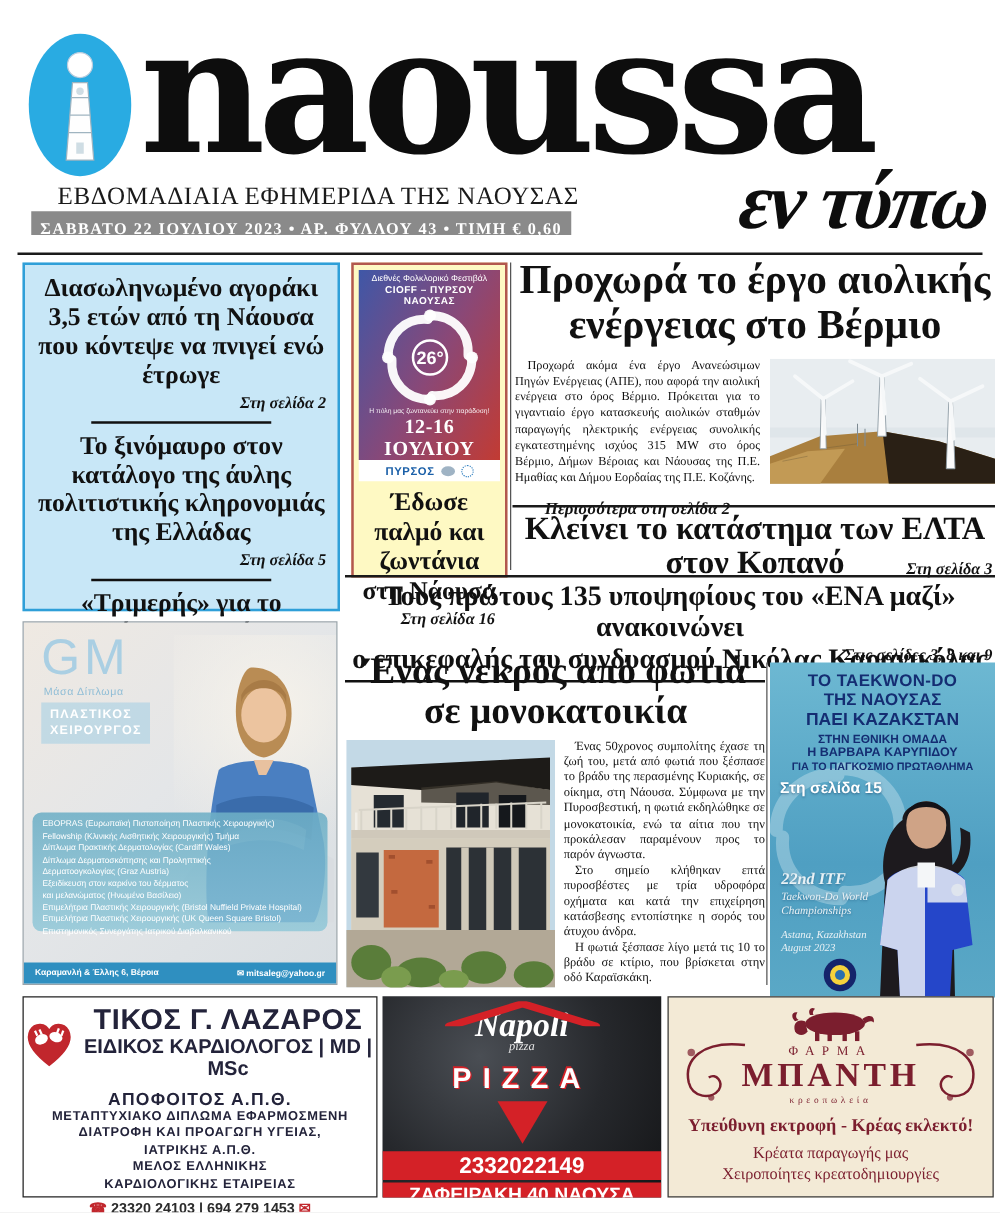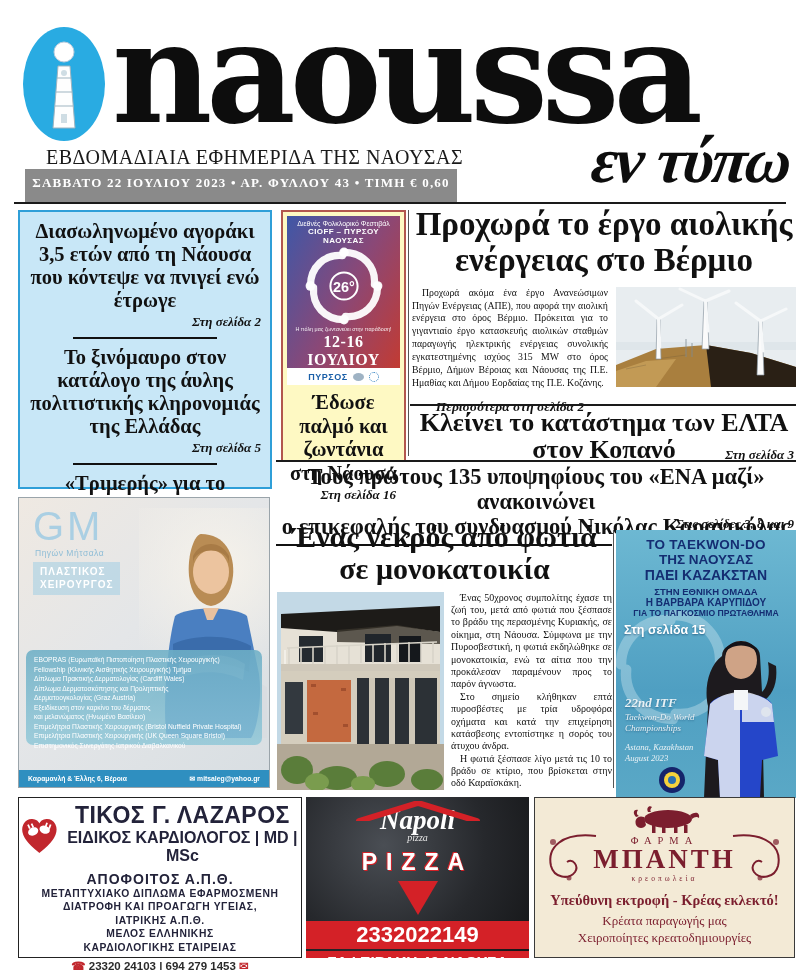--- a/index.html
+++ b/index.html
@@ -4,21 +4,21 @@
 <style>
   html,body{margin:0;padding:0;background:#e9e9e9;}
   .page{position:relative;width:800px;height:970px;background:#fff;overflow:hidden;
         font-family:"Liberation Serif",serif;color:#111;margin:0 auto;}
   
   .logo{position:absolute;left:22px;top:26px;width:84px;height:116px;}
   .nameplate{position:absolute;left:112px;top:4px;width:660px;height:142px;
              font-family:"DejaVu Serif",serif;font-weight:bold;font-size:138px;line-height:138px;
              letter-spacing:-6px;color:#0d0d0d;transform:scaleY(1.02);}
   .subtitle{position:absolute;left:46px;top:146px;font-size:20px;letter-spacing:.5px;color:#1a1a1a;}
-  .datebar{position:absolute;left:25px;top:169px;width:432px;height:33px;background:#8a8a8a;
+  .datebar{position:absolute;left:25px;top:169px;width:432px;height:19px;background:#8a8a8a;
            color:#fff;font-weight:bold;font-size:13px;letter-spacing:1.2px;text-align:center;line-height:27px;}
   .edition{position:absolute;right:10px;top:124px;font-size:64px;font-weight:bold;font-style:italic;
            letter-spacing:-2px;transform:skewX(-6deg);color:#0d0d0d;}
   .rule-masthead{position:absolute;left:14px;top:202px;width:772px;height:2px;background:#1a1a1a;}
   .hrule{position:absolute;background:#1a1a1a;height:2px;}
   .vrule{position:absolute;background:#555;width:1px;}
   
   .briefs{position:absolute;left:18px;top:210px;width:254px;height:279px;background:#c8e7f7;
           border:2px solid #2f9fd8;box-sizing:border-box;padding:8px 9px 4px;text-align:center;}
   .brief-h{font-size:20.5px;font-weight:bold;line-height:1.12;}
@@ -114,21 +114,21 @@
   .napoli{position:absolute;left:306px;top:797px;width:223px;height:161px;overflow:hidden;text-align:center;
           background:radial-gradient(circle at 35% 30%,#4a4e54 0%,#26282c 55%,#141517 100%);
           font-family:"Liberation Sans",sans-serif;}
   .napoli .script{font-family:"Liberation Serif",serif;font-style:italic;font-weight:bold;font-size:27px;color:#fff;margin-top:10px;line-height:1;}
   .napoli .scriptsub{font-family:"Liberation Serif",serif;font-style:italic;font-size:10px;color:#e8e8e8;margin-top:-2px;}
   .napoli .slicearc{position:absolute;left:50%;top:4px;transform:translateX(-50%);}
   .napoli .pizza{font-size:23px;font-weight:bold;letter-spacing:9px;color:#fff;margin-top:6px;
                  text-shadow:1px 1px 0 #d42127,-1px -1px 0 #d42127;}
   .napoli .slice{width:0;height:0;margin:5px auto 6px;border-left:20px solid transparent;border-right:20px solid transparent;border-top:34px solid #d42127;}
   .napoli .band{background:#d42127;color:#fff;font-weight:bold;}
-  .napoli .band.ph{font-size:22px;padding:1px 0;}
+  .napoli .band.ph{font-size:18px;padding:1px 0;}
   .napoli .band.ad{font-size:15.5px;padding:2px 0 3px;margin-top:2px;}
   .farma{position:absolute;left:534px;top:797px;width:261px;height:161px;border:1.5px solid #3a3a3a;box-sizing:border-box;
          background:#f3ead6;color:#7b1e2e;text-align:center;overflow:hidden;}
   .farma .f1{font-size:10.5px;letter-spacing:6px;margin-top:-2px;}
   .farma .f2{font-size:27px;font-weight:bold;letter-spacing:3px;line-height:1;}
   .farma .f3{font-size:7.5px;letter-spacing:3px;margin-top:1px;}
   .farma .slogan{font-size:14.5px;font-weight:bold;margin-top:9px;}
   .farma .sub{font-size:13px;margin-top:4px;line-height:1.3;}
   .farma .fl{position:absolute;top:28px;}
   .photo-frame{flex:none;}
@@ -388,21 +388,21 @@
       <ellipse cx="100" cy="190" rx="70" ry="40" fill="#d9dde1"></ellipse>
       <path d="M86 10 C110 10 120 30 118 52 C116 70 108 80 96 82 C84 80 76 70 74 52 C72 30 80 10 86 10 Z" fill="#b98c54"></path>
       <ellipse cx="96" cy="48" rx="18" ry="22" fill="#ecc49f"></ellipse>
       <path d="M78 40 C78 22 114 22 114 40 L114 32 C106 16 86 16 78 32 Z" fill="#a87b46"></path>
       <path d="M60 92 C72 82 120 82 132 92 L144 150 C148 180 140 210 136 214 L52 214 C48 196 50 130 60 92 Z" fill="#4a7fc1"></path>
       <path d="M58 120 C80 110 116 110 136 122 L134 148 C110 136 82 136 58 146 Z" fill="#3a6cab"></path>
       <path d="M88 84 L104 84 L98 96 L92 96 Z" fill="#e8c19f"></path>
       <path d="M64 140 C84 128 112 128 130 140 L128 156 C108 146 86 146 64 154 Z" fill="#dfe7f2" opacity=".35"></path>
     </svg>
     <div class="gmlogo">GM</div>
-    <div class="gmname">Πηγών Μήτσαλα</div>
+    <div class="gmname">Μάσα Δίπλωμα</div>
     <div class="chip">
       <div>ΠΛΑΣΤΙΚΟΣ</div>
       <div>ΧΕΙΡΟΥΡΓΟΣ</div>
     </div>
     <div class="panel">
       <div>EBOPRAS (Ευρωπαϊκή Πιστοποίηση Πλαστικής Χειρουργικής)</div>
       <div>Fellowship (Κλινικής Αισθητικής Χειρουργικής) Τμήμα</div>
       <div>Δίπλωμα Πρακτικής Δερματολογίας (Cardiff Wales)</div>
       <div>Δίπλωμα Δερματοσκόπησης και Προληπτικής</div>
       <div>Δερματοογκολογίας (Graz Austria)</div>

